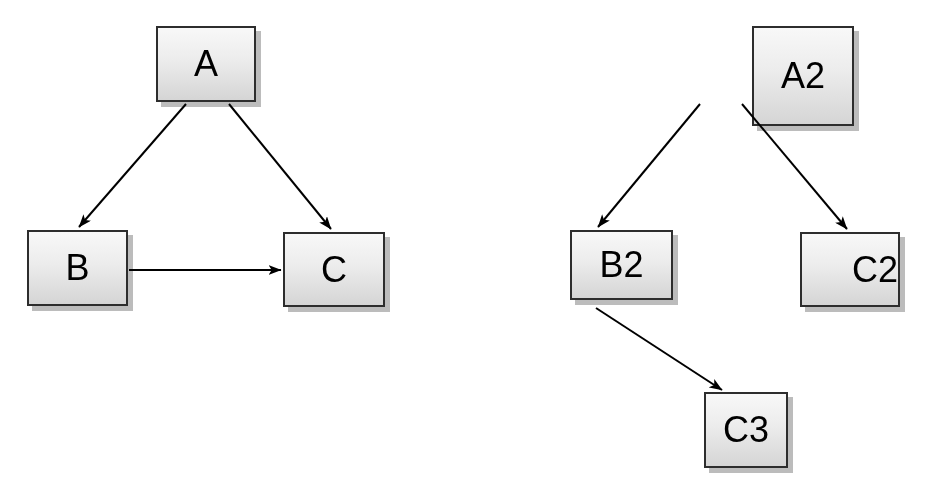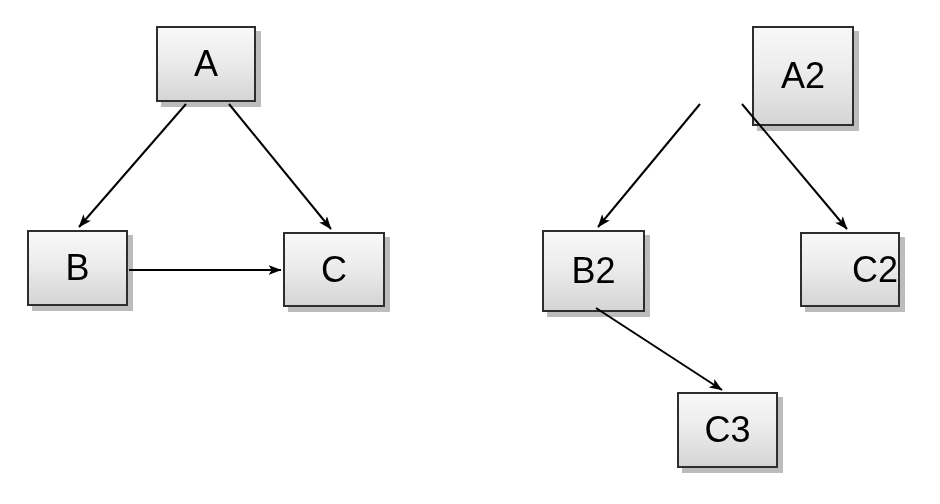--- a/index.html
+++ b/index.html
@@ -34,23 +34,23 @@
     justify-content: center;
     font-size: 36px;
     color: #000000;
     user-select: none;
   }
   
   .node-a  { left: 156px; top:  26px; width: 100px; height: 76px; }
   .node-b  { left:  27px; top: 230px; width: 101px; height: 76px; }
   .node-c  { left: 283px; top: 232px; width: 102px; height: 75px; }
   .node-a2 { left: 708px; top:  26px; width: 102px; height: 100px; margin-left: 44px; }
-  .node-b2 { left: 542px; top: 230px; width: 103px; height: 82px; }
+  .node-b2 { left: 570px; top: 230px; width: 103px; height: 70px; }
   .node-c2 { left: 800px; top: 232px; width: 100px; height: 75px; justify-content: flex-end; }
-  .node-c3 { left: 677px; top: 392px; width: 101px; height: 76px; }
+  .node-c3 { left: 704px; top: 392px; width: 84px; height: 76px; }
   .edge {
     stroke: #000000;
     stroke-width: 2;
   }
 </style>
 </head>
 <body>
 
 <div class="canvas">
 

